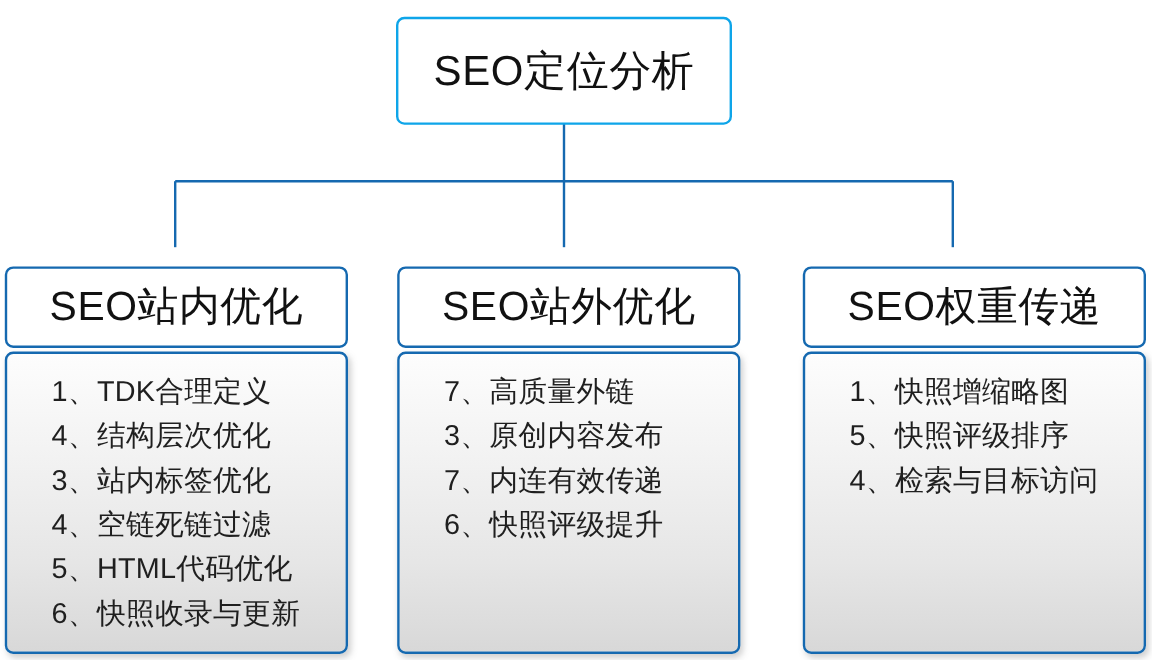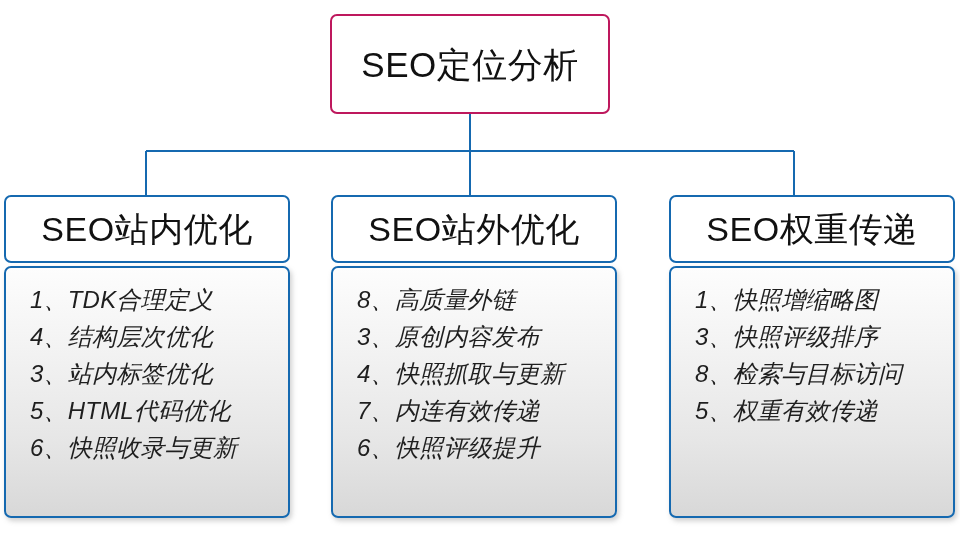--- a/index.html
+++ b/index.html
@@ -33,41 +33,41 @@
     height: 550px;
     pointer-events: none;
   }
 
   
   .root-node {
     position: absolute;
     left: 330px;
     top: 14px;
     width: 280px;
-    height: 100px;
+    height: 90px;
     box-sizing: border-box;
     background: #ffffff;
-    border: 2px solid #be185d;
+    border: 2px solid #0ea5e9;
     border-radius: 7px;
     display: flex;
     align-items: center;
     justify-content: center;
   }
   .root-title {
     font-size: 35px;
     line-height: 1;
     letter-spacing: 0.5px;
     color: #111111;
     white-space: nowrap;
   }
 
   
   .column {
     position: absolute;
-    top: 195px;
+    top: 222px;
   }
   .col-0 { left: 4px;   width: 286px; }
   .col-1 { left: 331px; width: 286px; }
   .col-2 { left: 669px; width: 286px; }
 
   .col-header {
     box-sizing: border-box;
     height: 68px;
     background: #ffffff;
     border: 2px solid #1569b0;
@@ -87,23 +87,22 @@
   }
 
   .col-body {
     box-sizing: border-box;
     margin-top: 3px;
     height: 252px;
     border: 2px solid #1569b0;
     border-radius: 7px;
     background: linear-gradient(to bottom, #fdfdfd 0%, #f2f2f2 35%, #e6e6e6 70%, #d8d8d8 100%);
     box-shadow: 2px 3px 5px rgba(120,120,120,0.35);
-    padding: 13px 0 0 0;
+    padding: 13px 0 0 13px;
     overflow: hidden;
-    font-style: italic;
   }
   .item-list {
     list-style: none;
     margin: 0;
     padding: 0 0 0 24px;
   }
   .item-row {
     font-size: 24px;
     line-height: 37px;
     color: #1f1f1f;
@@ -133,48 +132,47 @@
 
   <div class="column col-0">
     <div class="col-header">
       <span class="col-header-title">SEO站内优化</span>
     </div>
     <div class="col-body">
       <ul class="item-list">
         <li class="item-row">1、TDK合理定义</li>
         <li class="item-row">4、结构层次优化</li>
         <li class="item-row">3、站内标签优化</li>
+        <li class="item-row">4、空链死链过滤</li>
         <li class="item-row">5、HTML代码优化</li>
         <li class="item-row">6、快照收录与更新</li>
       </ul>
     </div>
   </div>
 
   <div class="column col-1">
     <div class="col-header">
       <span class="col-header-title">SEO站外优化</span>
     </div>
     <div class="col-body">
       <ul class="item-list">
-        <li class="item-row">8、高质量外链</li>
+        <li class="item-row">7、高质量外链</li>
         <li class="item-row">3、原创内容发布</li>
-        <li class="item-row">4、快照抓取与更新</li>
         <li class="item-row">7、内连有效传递</li>
         <li class="item-row">6、快照评级提升</li>
       </ul>
     </div>
   </div>
 
   <div class="column col-2">
     <div class="col-header">
       <span class="col-header-title">SEO权重传递</span>
     </div>
     <div class="col-body">
       <ul class="item-list">
         <li class="item-row">1、快照增缩略图</li>
-        <li class="item-row">3、快照评级排序</li>
-        <li class="item-row">8、检索与目标访问</li>
-        <li class="item-row">5、权重有效传递</li>
+        <li class="item-row">5、快照评级排序</li>
+        <li class="item-row">4、检索与目标访问</li>
       </ul>
     </div>
   </div>
 
 </div>
 
 </body></html>

